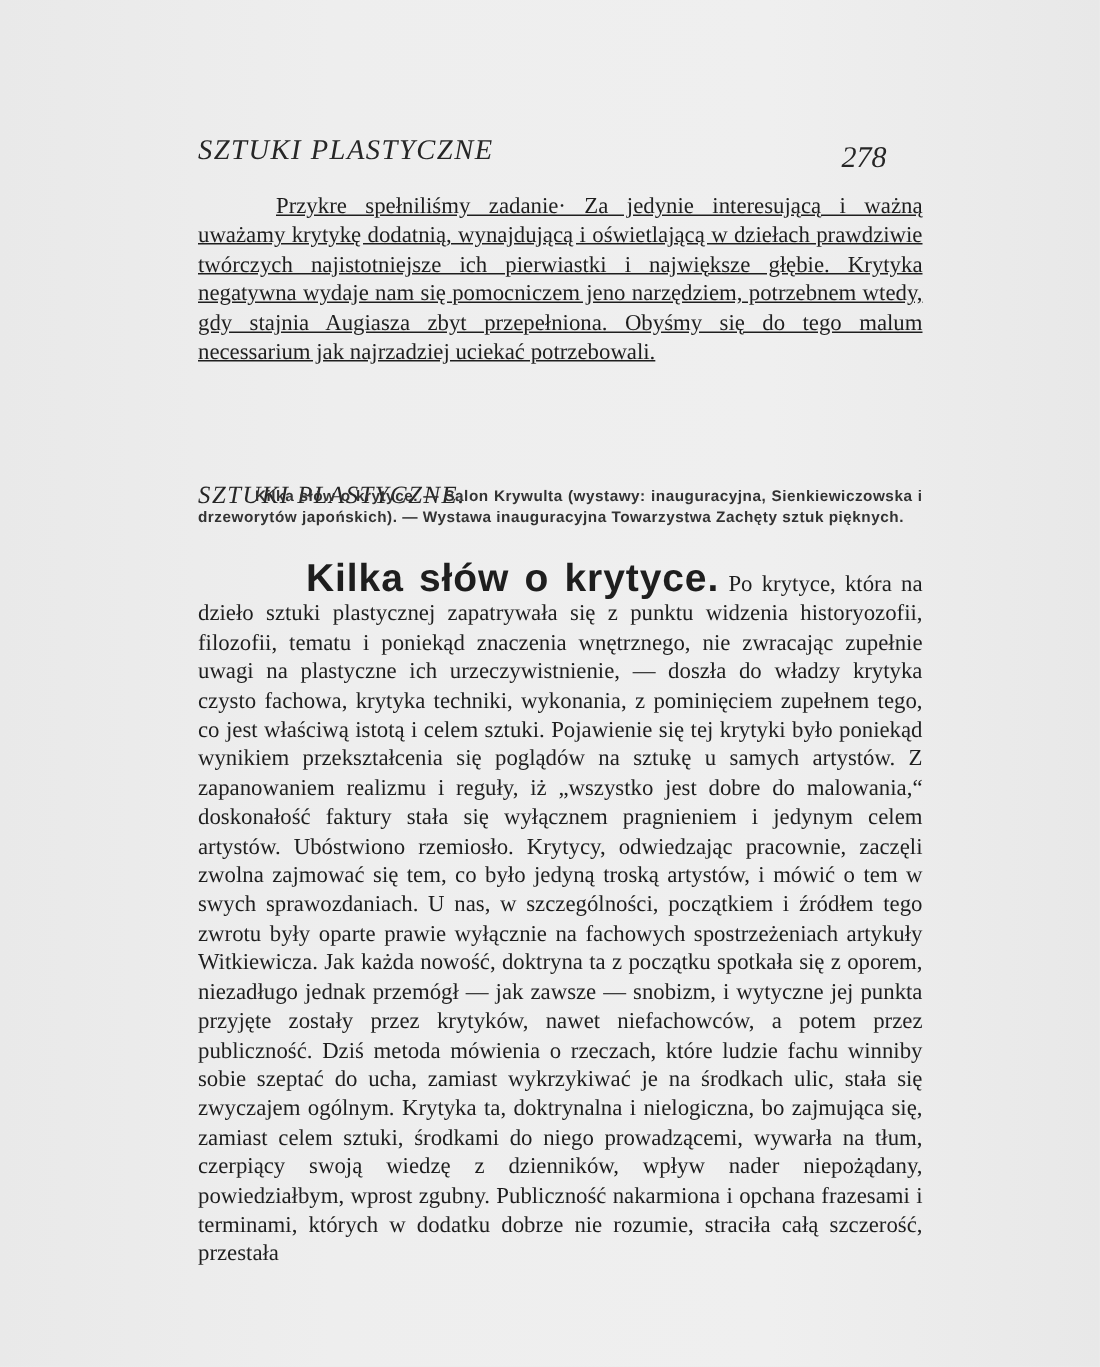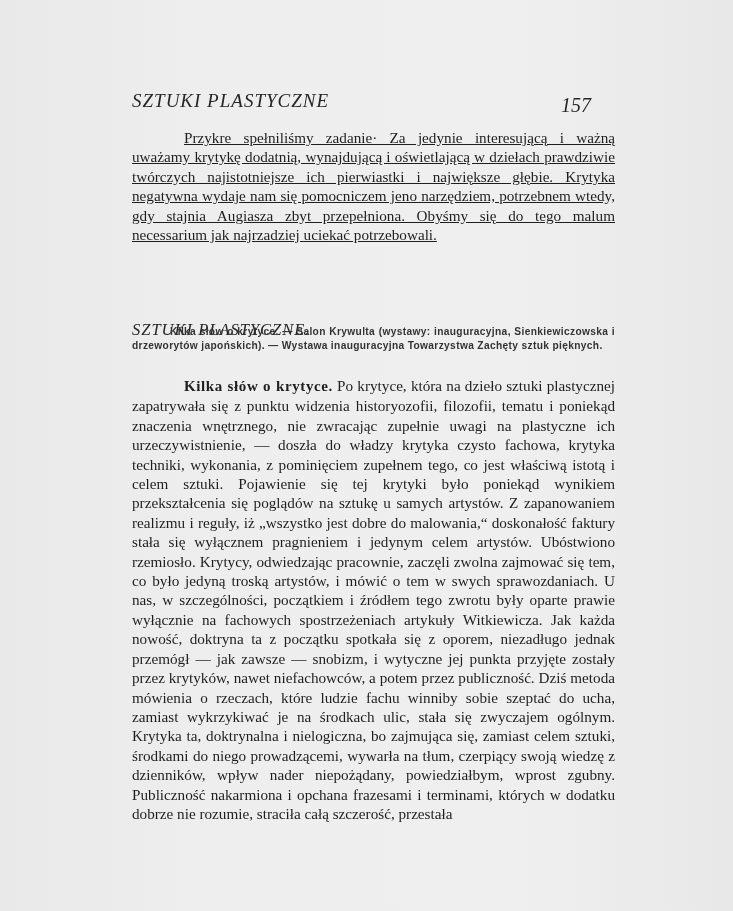--- a/index.html
+++ b/index.html
@@ -36,30 +36,30 @@
   }
   .summary {
     position: absolute; left: 132px; top: 325px; width: 483px;
     font-family: "Liberation Sans", "DejaVu Sans", sans-serif;
     font-size: 10.2px; line-height: 14px; letter-spacing: 0.35px;
     text-align: justify; font-weight: bold; color: #333;
   }
   .summary p { margin: 0; text-indent: 38px; }
   #main-para { top: 376px; }
   .lead {
-    font-family: Liberation Serif, serif;
-    font-weight: bold; font-size: 15px; letter-spacing: 0.6px;
+    font-family: Liberation Sans, sans-serif;
+    font-weight: bold; font-size: 26px; letter-spacing: 0.6px; margin-left: 20px;
   }
 </style>
 </head>
 <body>
 
 <div class="page">
   <div class="running-head">SZTUKI PLASTYCZNE</div>
-  <div class="page-number">157</div>
+  <div class="page-number">278</div>
 
   <div class="text-block" id="prev-para">
     <p>Przykre spełniliśmy zadanie· Za jedynie interesującą i ważną uważamy krytykę dodatnią, wynajdującą i oświetlającą w dziełach prawdziwie twórczych najistotniejsze ich pierwiastki i największe głębie. Krytyka negatywna wydaje nam się pomocniczem jeno narzędziem, potrzebnem wtedy, gdy stajnia Augiasza zbyt przepełniona. Obyśmy się do tego malum necessarium jak najrzadziej uciekać potrzebowali.</p>
   </div>
 
   <div class="section-title">SZTUKI PLASTYCZNE.</div>
 
   <div class="summary">
     <p>Kilka słów o krytyce. — Salon Krywulta (wystawy: inauguracyjna, Sienkiewiczowska i drzeworytów japońskich). — Wystawa inauguracyjna Towarzystwa Zachęty sztuk pięknych.</p>
   </div>

